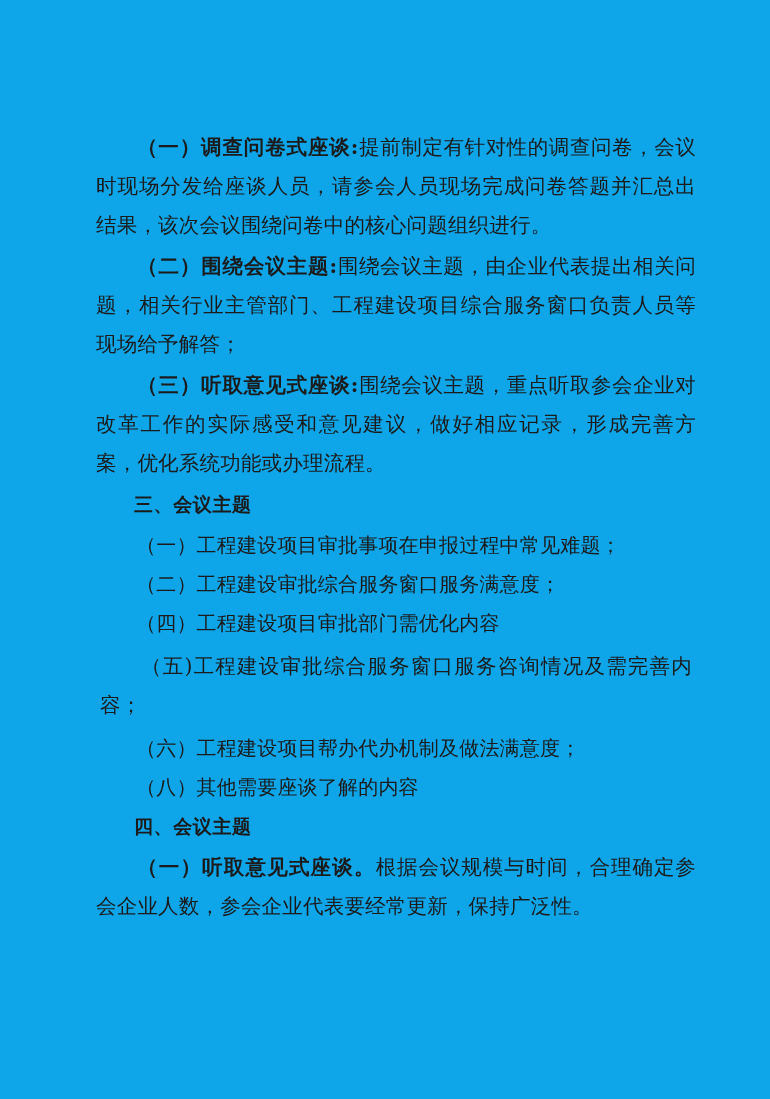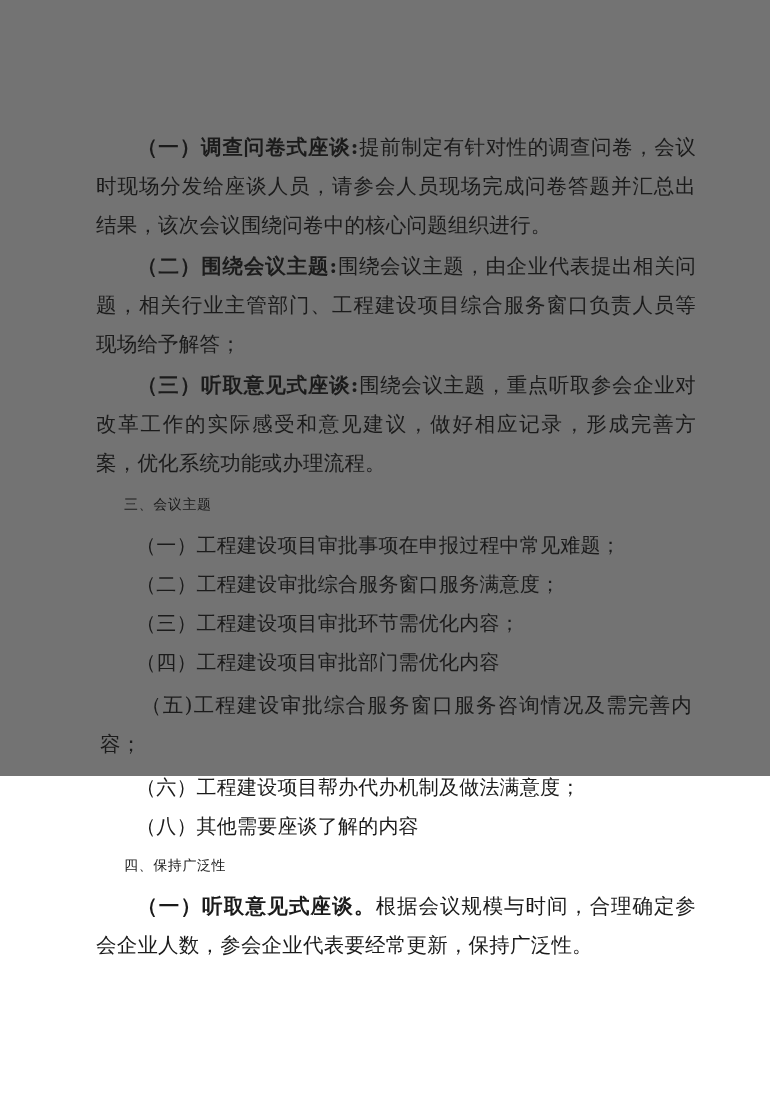--- a/index.html
+++ b/index.html
@@ -11,38 +11,38 @@
     height: 1099px;
     background: #ffffff;
     font-family: "DejaVu Serif", "Liberation Serif", serif;
     color: #1b1b1b;
     overflow: hidden;
   }
   
   .page {
     position: relative;
     width: 770px;
-    height: 776px;
+    height: 1099px;
     box-sizing: border-box;
-    background: #737373;
+    background: #0ea5e9;
   }
   .page-inner {
     position: absolute;
     left: 96px;
     top: 128px;
     width: 600px;
   }
   .lead {
     font-weight: bold;
     letter-spacing: 0.5px;
   }
   .heading {
-    font-size: 14px;
+    font-size: 19px;
     line-height: 39px;
-    font-weight: normal;
+    font-weight: bold;
     text-indent: 2em;
     margin: 0 0 2px 0;
     letter-spacing: 0.6px;
   }
   .item {
     font-size: 20px;
     line-height: 39px;
     text-indent: 2em;
     margin: 0;
     letter-spacing: 0.2px;
@@ -78,24 +78,23 @@
     <p class="blockmix"><span class="lead">（一）调查问卷式座谈:</span><span>提前制定有针对性的调查问卷，会议时现场分发给座谈人员，请参会人员现场完成问卷答题并汇总出结果，该次会议围绕问卷中的核心问题组织进行。</span></p>
 
     <p class="blockmix"><span class="lead">（二）围绕会议主题:</span><span>围绕会议主题，由企业代表提出相关问题，相关行业主管部门、工程建设项目综合服务窗口负责人员等现场给予解答；</span></p>
 
     <p class="blockmix"><span class="lead">（三）听取意见式座谈:</span><span>围绕会议主题，重点听取参会企业对改革工作的实际感受和意见建议，做好相应记录，形成完善方案，优化系统功能或办理流程。</span></p>
 
     <p class="heading">三、会议主题</p>
 
     <p class="item">（一）工程建设项目审批事项在申报过程中常见难题；</p>
     <p class="item">（二）工程建设审批综合服务窗口服务满意度；</p>
-    <p class="item">（三）工程建设项目审批环节需优化内容；</p>
     <p class="item">（四）工程建设项目审批部门需优化内容</p>
     <p class="item-wrap">（五)工程建设审批综合服务窗口服务咨询情况及需完善内容；</p>
     <p class="item">（六）工程建设项目帮办代办机制及做法满意度；</p>
     <p class="item">（八）其他需要座谈了解的内容</p>
 
-    <p class="heading">四、保持广泛性</p>
+    <p class="heading">四、会议主题</p>
 
     <p class="blockmix"><span class="lead">（一）听取意见式座谈。</span><span>根据会议规模与时间，合理确定参会企业人数，参会企业代表要经常更新，保持广泛性。</span></p>
 
   </div>
 </div>
 
 </body></html>

